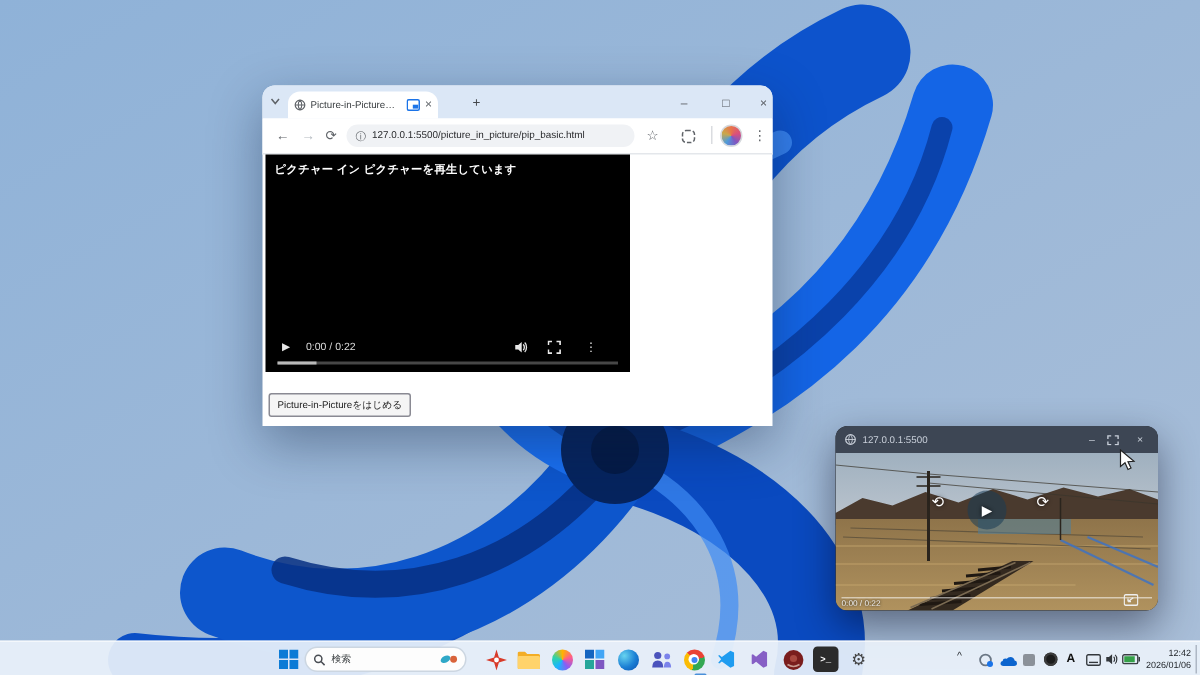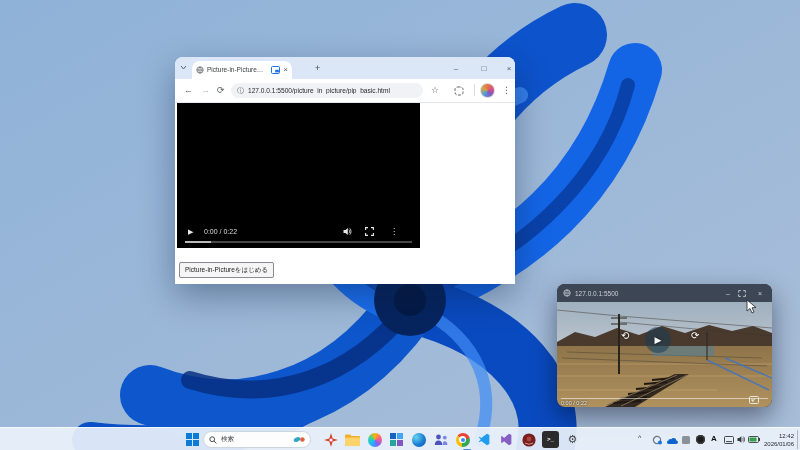--- a/index.html
+++ b/index.html
@@ -130,20 +130,21 @@
     <span class="abs" style="left:279px;top:29px;">
       <svg width="10" height="10" viewBox="0 0 10 10">
           <rect x="1" y="1" width="8" height="8" rx="2.5" fill="none" stroke="#5f6368" stroke-width="1" stroke-dasharray="3 1.4"></rect>
         </svg>
     </span>
     <span class="abs" style="left:299px;top:27px;width:1px;height:12px;background:#dadce0;"></span>
     <span id="avatar" class="abs"></span>
     <span class="abs navg" style="left:327px;">⋮</span>
 
     <div id="video" class="abs">
+      <span class="abs overlay">ピクチャー イン ピクチャーを再生しています</span>
       <span class="abs ctl" style="left:11px;bottom:13px;font-size:7px;">▶</span>
       <span class="abs ctl" style="left:27px;bottom:13px;font-size:7px;color:#ddd;">0:00 / 0:22</span>
       <span class="abs" style="right:68px;bottom:12px;">
         <svg width="9" height="9" viewBox="0 0 9 9">
             <path d="M0.5 3 H2.5 L4.8 1 V8 L2.5 6 H0.5 Z" fill="#e8e8e8"></path>
             <path d="M5.8 2.6 C6.8 3.4 6.8 5.6 5.8 6.4 M6.8 1.4 C8.4 2.8 8.4 6.2 6.8 7.6" stroke="#e8e8e8" fill="none" stroke-width=".9"></path>
           </svg>
       </span>
       <span class="abs" style="right:46px;bottom:12px;">
         <svg width="9" height="9" viewBox="0 0 9 9" stroke="#e8e8e8" fill="none" stroke-width="1.1">

